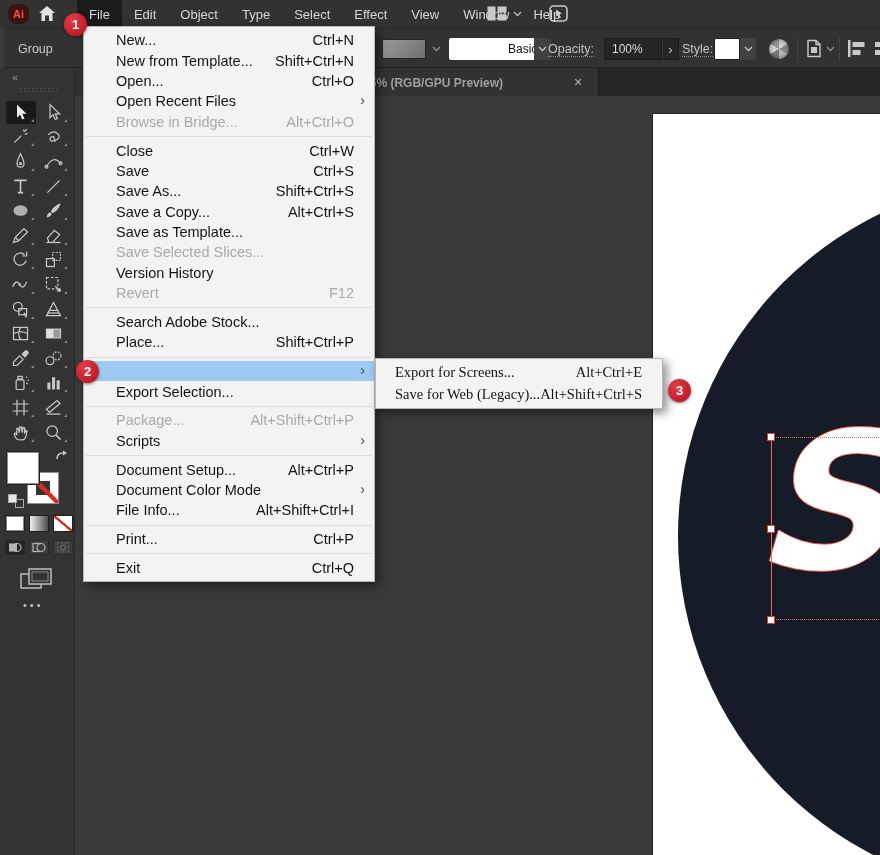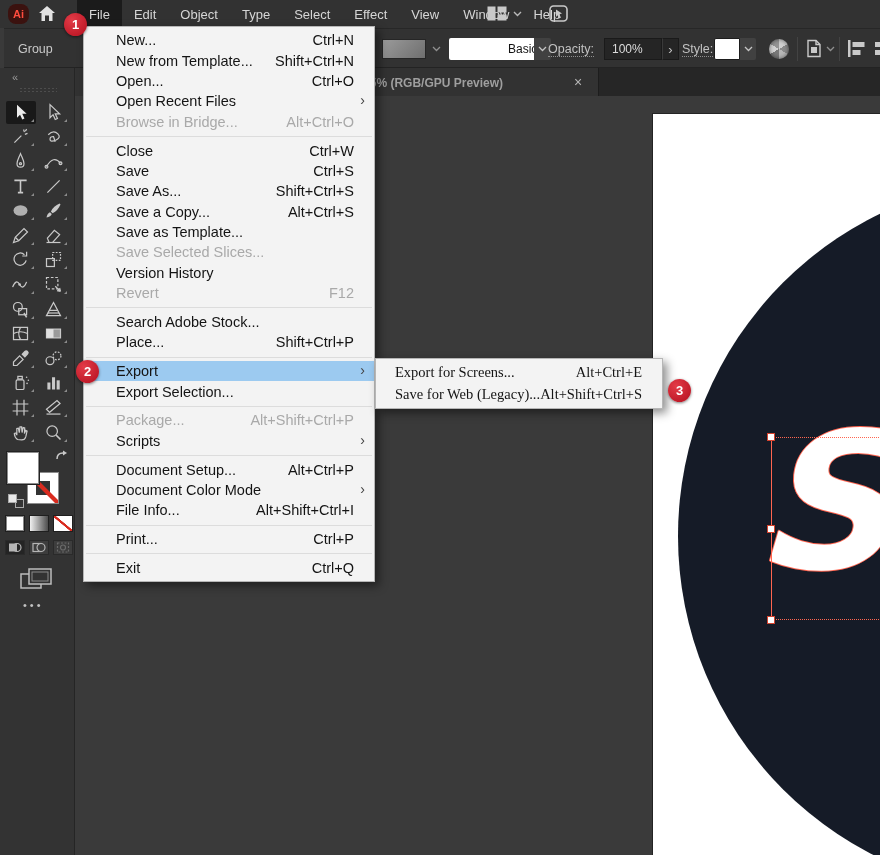--- a/index.html
+++ b/index.html
@@ -509,21 +509,20 @@
       <div class="msep"></div>
       <div class="mrow">
         <span class="ml">Search Adobe Stock...</span>
       </div>
       <div class="mrow">
         <span class="ml">Place...</span>
         <span class="ms">Shift+Ctrl+P</span>
       </div>
       <div class="msep"></div>
       <div class="mrow hl">
-        <span class="ml">Export</span>
         <span class="marr">›</span>
       </div>
       <div class="mrow">
         <span class="ml">Export Selection...</span>
       </div>
       <div class="msep"></div>
       <div class="mrow dis">
         <span class="ml">Package...</span>
         <span class="ms">Alt+Shift+Ctrl+P</span>
       </div>

